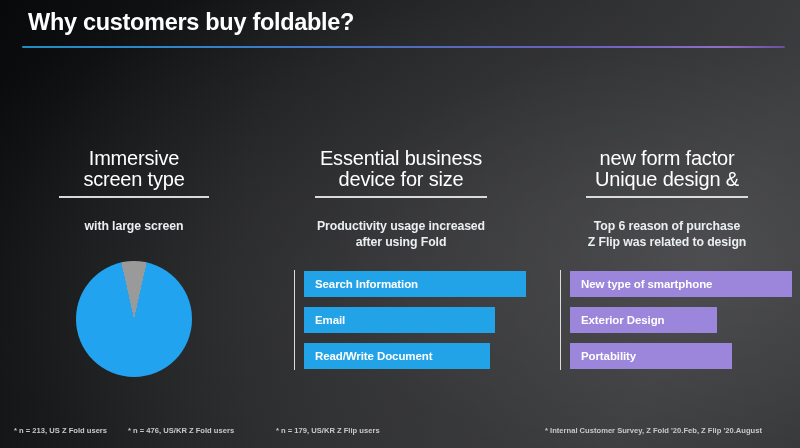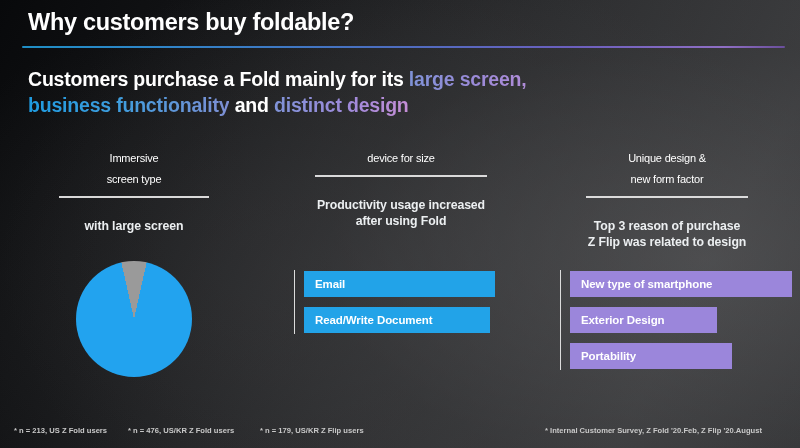--- a/index.html
+++ b/index.html
@@ -63,21 +63,21 @@
     position:absolute; left:0; top:146px; width:800px; height:258px;
     display:flex;
   }
   .col { position:relative; height:100%; }
   .col-1 { width:268px; }
   .col-2 { width:266px; }
   .col-3 { width:266px; }
 
   .col-head {
     text-align:center; color:#ffffff;
-    font-size:11px; line-height:21px; font-weight:normal;
+    font-size:20px; line-height:21px; font-weight:normal;
     letter-spacing:-0.2px; padding-top:2px;
   }
   .col-head-underline {
     width:150px; height:1.5px; background:#e8e8e8;
     margin:6px auto 0; opacity:0.92;
   }
   .col-2 .col-head-underline { width:172px; }
   .col-3 .col-head-underline { width:162px; }
 
   .col-sub {
@@ -114,79 +114,79 @@
   .bar-purple { background:#9b86db; }
 
   
   .footnotes {
     position:absolute; left:0; bottom:6px; width:776px; height:16px;
     font-size:7.6px; color:#c9c9c9; font-weight:bold; letter-spacing:0px;
   }
   .fn { position:absolute; white-space:nowrap; }
   .fn-1 { left:14px; }
   .fn-2 { left:128px;text-align:center; }
-  .fn-3 { left:260px; }
+  .fn-3 { left:276px; }
   .fn-4 { right:14px; }
 </style>
 </head>
 <body>
 
 <div class="slide">
 
   <div class="title">Why customers buy foldable?</div>
   <div class="title-rule"></div>
 
-  <div class="subtitle">
-    <span class="plain-white">Customers purchase a Fold mainly for its </span><span class="grad-largescreen">large screen,</span><br>
-    <span class="grad-business">business functionality</span><span class="plain-white"> and </span><span class="grad-distinct">distinct design</span>
-  </div>
 
   <div class="columns">
 
     <div class="col col-1">
       <div class="col-head">
         <div>Immersive</div>
         <div>screen type</div>
         <div class="col-head-underline"></div>
       </div>
       <div class="col-sub">
         <div>with large screen</div>
       </div>
       <div class="pie-wrap">
         <div class="pie"></div>
       </div>
     </div>
 
     <div class="col col-2">
       <div class="col-head">
+        <div>Essential business</div>
         <div>device for size</div>
         <div class="col-head-underline"></div>
       </div>
       <div class="col-sub">
         <div>Productivity usage increased</div>
         <div>after using Fold</div>
       </div>
       <div class="bars">
         <div class="bar-row">
+          <div class="bar bar-blue" style="width:100%">Search Information</div>
+        </div>
+        <div class="bar-row">
           <div class="bar bar-blue" style="width:86%">Email</div>
         </div>
         <div class="bar-row">
           <div class="bar bar-blue" style="width:84%">Read/Write Document</div>
         </div>
       </div>
     </div>
 
     <div class="col col-3">
       <div class="col-head">
+        <div>new form factor</div>
         <div>Unique design &amp;</div>
-        <div>new form factor</div>
         <div class="col-head-underline"></div>
       </div>
       <div class="col-sub">
-        <div>Top 3 reason of purchase</div>
+        <div>Top 6 reason of purchase</div>
         <div>Z Flip was related to design</div>
       </div>
       <div class="bars">
         <div class="bar-row">
           <div class="bar bar-purple" style="width:100%">New type of smartphone</div>
         </div>
         <div class="bar-row">
           <div class="bar bar-purple" style="width:66%">Exterior Design</div>
         </div>
         <div class="bar-row">

